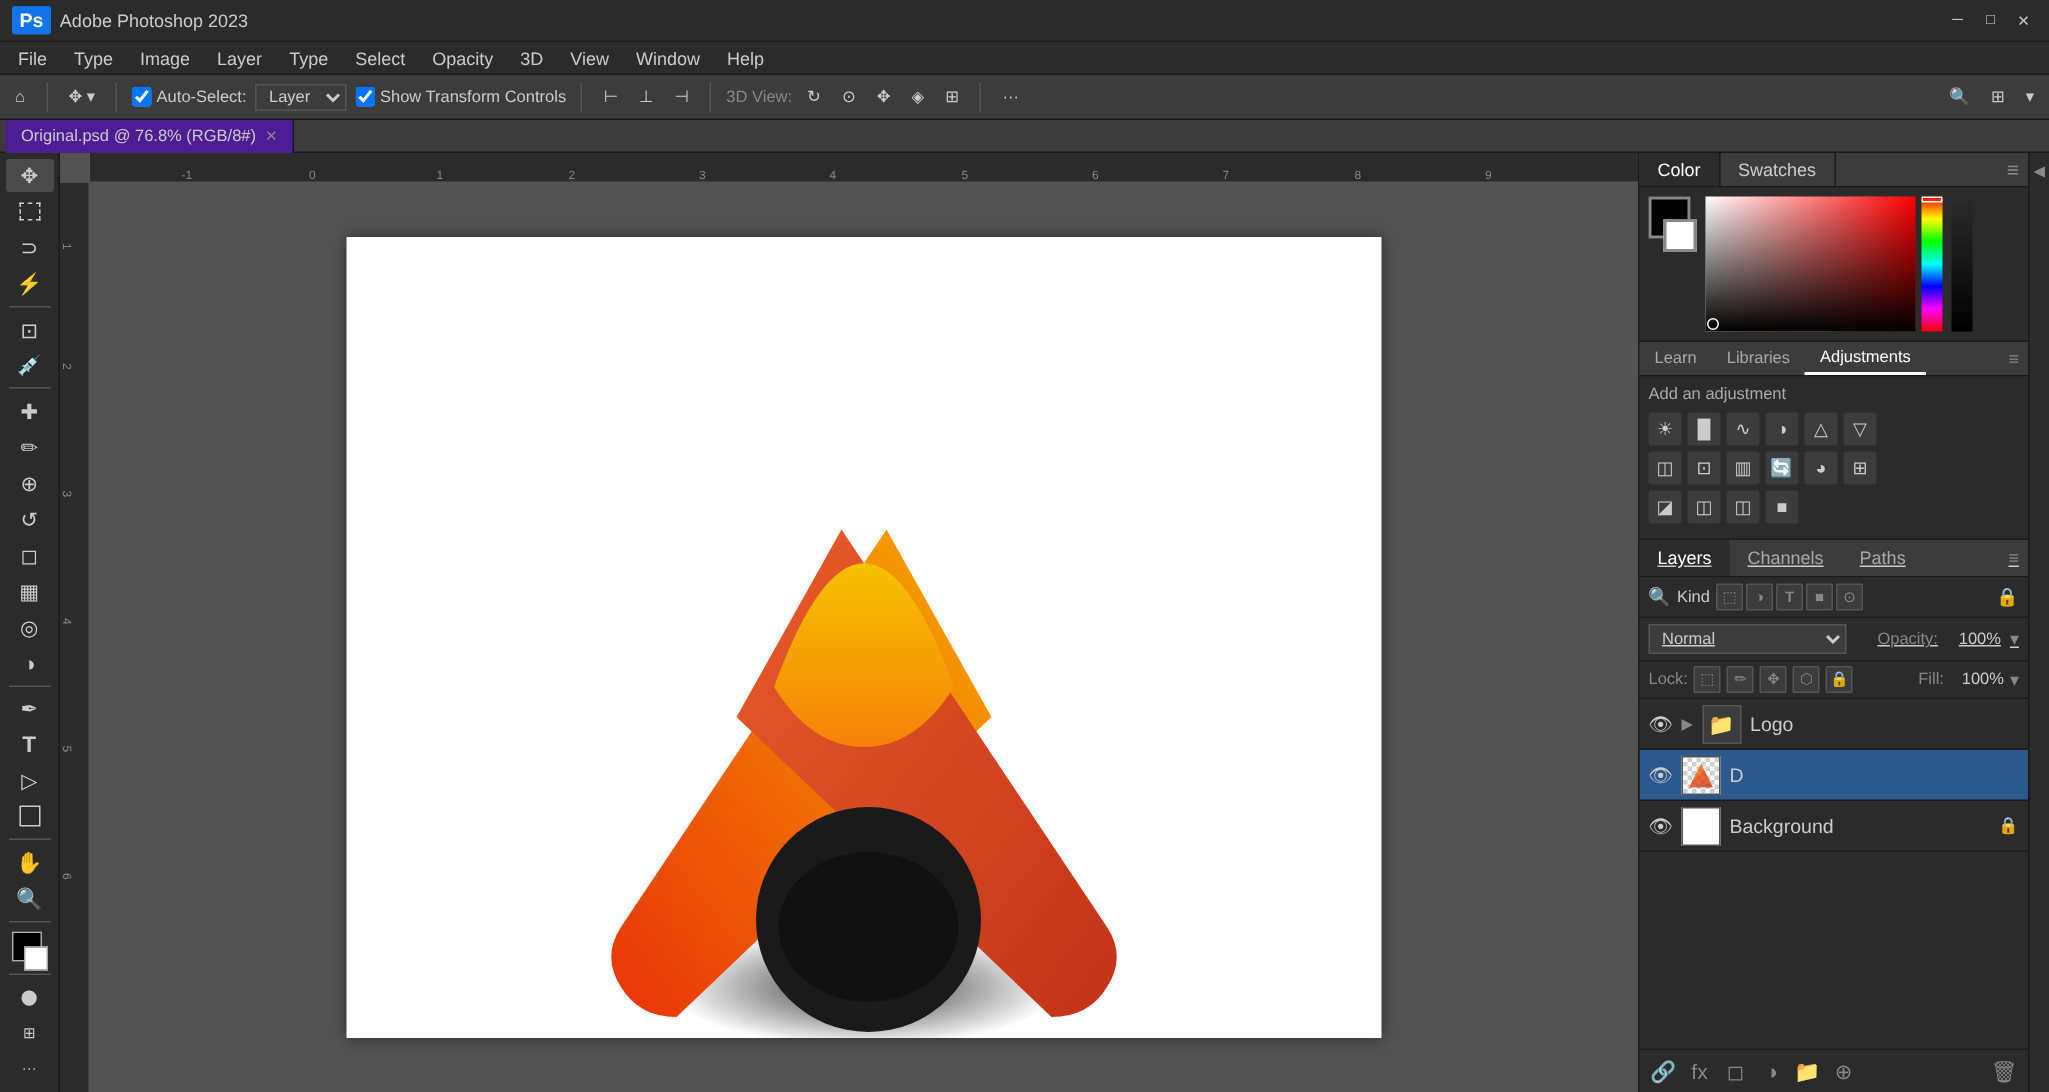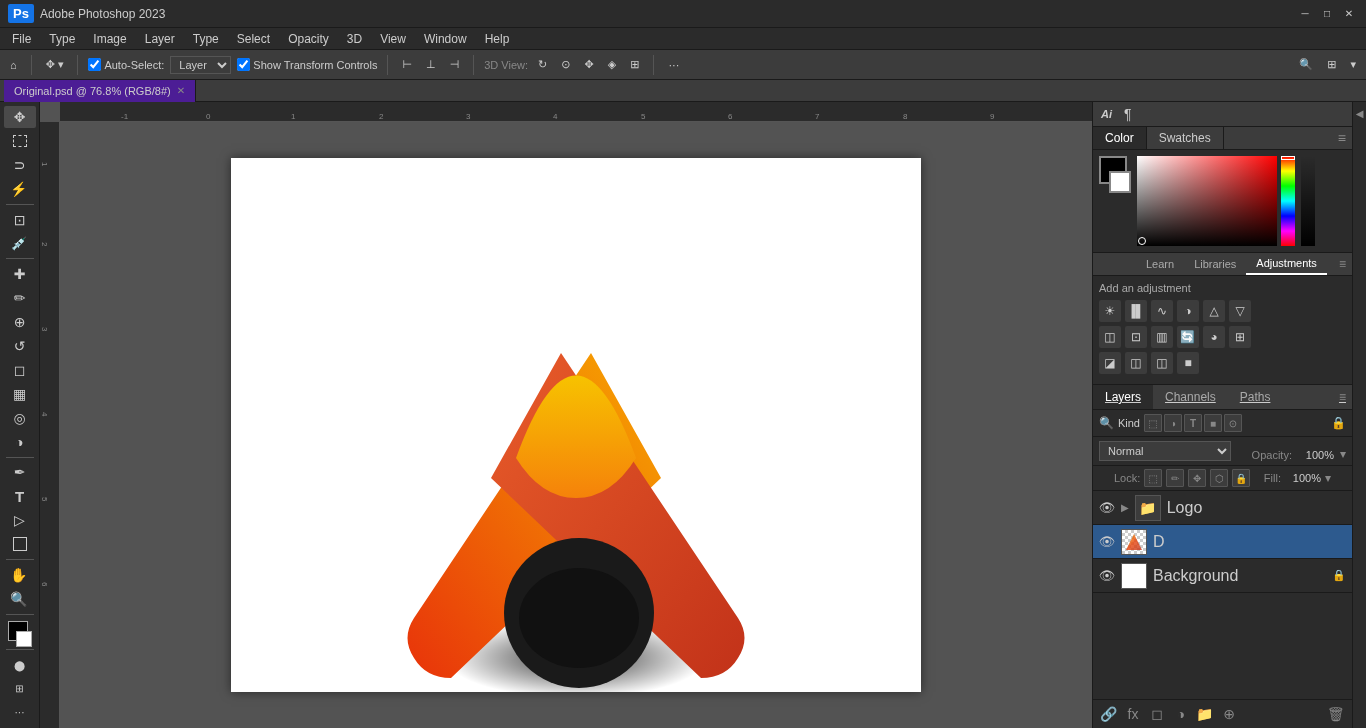--- a/index.html
+++ b/index.html
@@ -228,21 +228,20 @@
     
     #adjustments-panel {
       flex: 0 0 auto;
       border-bottom: 1px solid #1a1a1a;
     }
     .adj-tabs {
       display: flex;
       background: #3c3c3c;
       border-bottom: 1px solid #1a1a1a;
       align-items: center;
-      padding-left: 43px;
     }
     .adj-tab {
       padding: 4px 10px;
       font-size: 11px;
       color: #aaa;
       cursor: pointer;
     }
     .adj-tab.active { color: #fff; border-bottom: 2px solid #fff; }
     .adj-expand { margin-left: auto; padding: 0 6px; cursor: pointer; color: #888; }
 
@@ -286,33 +285,34 @@
       border-bottom: 1px solid #1a1a1a;
     }
     .filter-kind { font-size: 11px; color: #ccc; }
     .filter-icons { display: flex; gap: 2px; }
     .filter-icon { width: 18px; height: 18px; background: #3c3c3c; border: 1px solid #555; color: #888; font-size: 10px; display: flex; align-items: center; justify-content: center; cursor: pointer; border-radius: 1px; }
     .filter-lock { margin-left: auto; }
 
     #layers-blend {
       padding: 4px 6px;
       display: flex;
-      align-items: flex-end;
+      align-items: center;
       gap: 6px;
       border-bottom: 1px solid #1a1a1a;
+      text-decoration: underline;
     }
     .blend-select {
       background: #3c3c3c; border: 1px solid #555; color: #ccc;
       font-size: 11px; padding: 2px 4px; cursor: pointer; flex: 1;
     }
     .opacity-label { font-size: 11px; color: #888; margin-left: 15px; }
     .opacity-value { font-size: 11px; color: #ccc; width: 36px; text-align: right; }
 
     #layers-lock {
-      padding: 3px 21px;
+      padding: 3px 6px;
       display: flex;
       align-items: center;
       gap: 4px;
       border-bottom: 1px solid #1a1a1a;
     }
     .lock-label { font-size: 11px; color: #888; }
     .lock-icon { width: 18px; height: 18px; background: #3c3c3c; border: 1px solid #555; color: #888; font-size: 10px; display: flex; align-items: center; justify-content: center; cursor: pointer; border-radius: 1px; }
     .fill-label { font-size: 11px; color: #888; margin-left: auto; }
     .fill-value { font-size: 11px; color: #ccc; width: 36px; text-align: right; }
 
@@ -341,21 +341,21 @@
     .layer-thumb.group {
       background: #3c3c3c;
       color: #888;
     }
     .layer-thumb.checker {
       background-image: linear-gradient(45deg, #ccc 25%, transparent 25%), linear-gradient(-45deg, #ccc 25%, transparent 25%), linear-gradient(45deg, transparent 75%, #ccc 75%), linear-gradient(-45deg, transparent 75%, #ccc 75%);
       background-size: 6px 6px;
       background-position: 0 0, 0 3px, 3px -3px, -3px 0;
     }
     .layer-expand { font-size: 10px; color: #888; cursor: pointer; }
-    .layer-name { font-size: 16px; color: #ccc; flex: 1; }
+    .layer-name { font-size: 13px; color: #ccc; flex: 1; }
     .layer-lock-icon { color: #888; font-size: 11px; }
 
     #layers-bottom {
       padding: 4px 6px;
       display: flex;
       align-items: center;
       gap: 4px;
       border-top: 1px solid #1a1a1a;
       background: #2b2b2b;
     }
@@ -644,24 +644,20 @@
 
           <ellipse cx="348" cy="455" rx="75" ry="75" fill="#1a1a1a"></ellipse>
           <ellipse cx="348" cy="460" rx="60" ry="50" fill="#111"></ellipse>
         </svg>
       </div>
     </div>
   </div>
 
   <div id="right-panel">
 
-    <div style="display:flex; border-bottom:1px solid #1a1a1a; background:#3c3c3c; padding:2px 4px; gap:4px; align-items:center;">
-      <button class="opt-btn" style="font-size:11px; font-style:italic; font-weight:bold;">Ai</button>
-      <button class="opt-btn" style="font-size:14px;">¶</button>
-    </div>
 
     <div id="color-panel">
       <div class="panel-tabs">
         <div class="panel-tab active">Color</div>
         <div class="panel-tab">Swatches</div>
         <div class="panel-expand">≡</div>
       </div>
       <div id="color-content">
         <div id="color-swatches">
           <div id="fg-color"></div>

